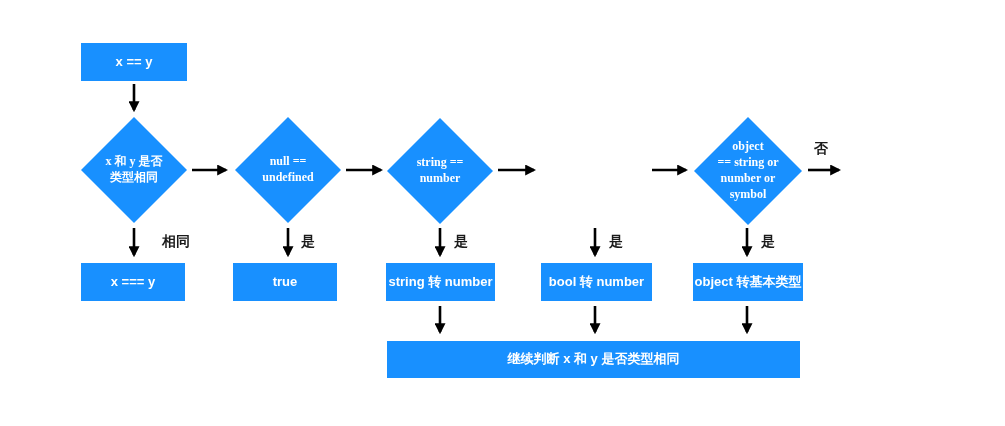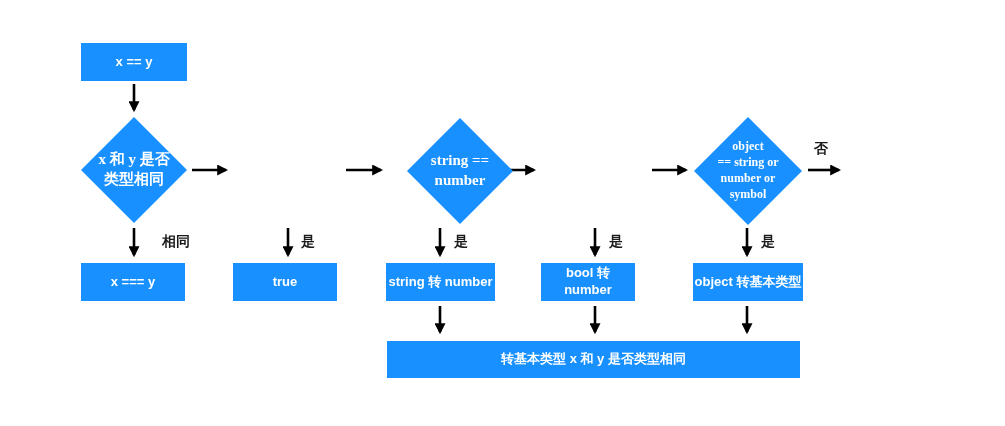--- a/index.html
+++ b/index.html
@@ -30,21 +30,21 @@
   .diamond{position:absolute;font-family:Liberation Serif, serif;}
   .diamond-bg{
     position:absolute;inset:0;
     background:var(--node-fill);
     clip-path:polygon(50% 0,100% 50%,50% 100%,0 50%);
   }
   .diamond-text{
     position:absolute;inset:0;
     display:flex;align-items:center;justify-content:center;
     color:var(--node-text);
-    font-size:15px;font-weight:600;
+    font-size:12px;font-weight:600;
     text-align:center;
     white-space:pre-line;
     line-height:1.32;
   }
   .edge-label{
     position:absolute;
     color:var(--label);
     font-size:14px;font-weight:600;
     line-height:1;
   }
@@ -80,22 +80,27 @@
   </svg>
 
   <div class="rect" style="left:81px;top:43px;width:106px;height:38px">x == y</div>
 
   <div class="diamond" style="left:81px;top:117px;width:106px;height:106px">
     <div class="diamond-bg"></div>
     <div class="diamond-text">x 和 y 是否
 类型相同</div>
   </div>
 
+  <div class="diamond" style="left:235px;top:117px;width:106px;height:106px">
+    <div class="diamond-bg"></div>
+    <div class="diamond-text">null ==
+undefined</div>
+  </div>
 
-  <div class="diamond" style="left:407px;top:118px;width:106px;height:106px">
+  <div class="diamond" style="left:387px;top:118px;width:106px;height:106px">
     <div class="diamond-bg"></div>
     <div class="diamond-text">string ==
 number</div>
   </div>
 
 
   <div class="diamond" style="left:694px;top:117px;width:108px;height:108px">
     <div class="diamond-bg"></div>
     <div class="diamond-text" style="font-size:12px">object
 == string or
@@ -103,25 +108,25 @@
 symbol</div>
   </div>
 
 
   <div class="rect" style="left:81px;top:263px;width:104px;height:38px">x === y</div>
 
   <div class="rect" style="left:386px;top:263px;width:109px;height:38px">string 转 number</div>
 
   <div class="rect" style="left:233px;top:263px;width:104px;height:38px">true</div>
 
-  <div class="rect" style="left:541px;top:263px;width:94px;height:38px">bool 转 number</div>
+  <div class="rect" style="left:541px;top:263px;width:111px;height:38px">bool 转 number</div>
 
   <div class="rect" style="left:693px;top:263px;width:110px;height:38px">object 转基本类型</div>
 
-  <div class="rect" style="left:387px;top:341px;width:413px;height:37px">转基本类型 x 和 y 是否类型相同</div>
+  <div class="rect" style="left:387px;top:341px;width:413px;height:37px">继续判断 x 和 y 是否类型相同</div>
 
   <div class="edge-label" style="left:162px;top:234px">相同</div>
   <div class="edge-label" style="left:301px;top:234px">是</div>
   <div class="edge-label" style="left:454px;top:234px">是</div>
   <div class="edge-label" style="left:609px;top:234px">是</div>
   <div class="edge-label" style="left:761px;top:234px">是</div>
   <div class="edge-label" style="left:814px;top:141px">否</div>
 
 </div>
 

